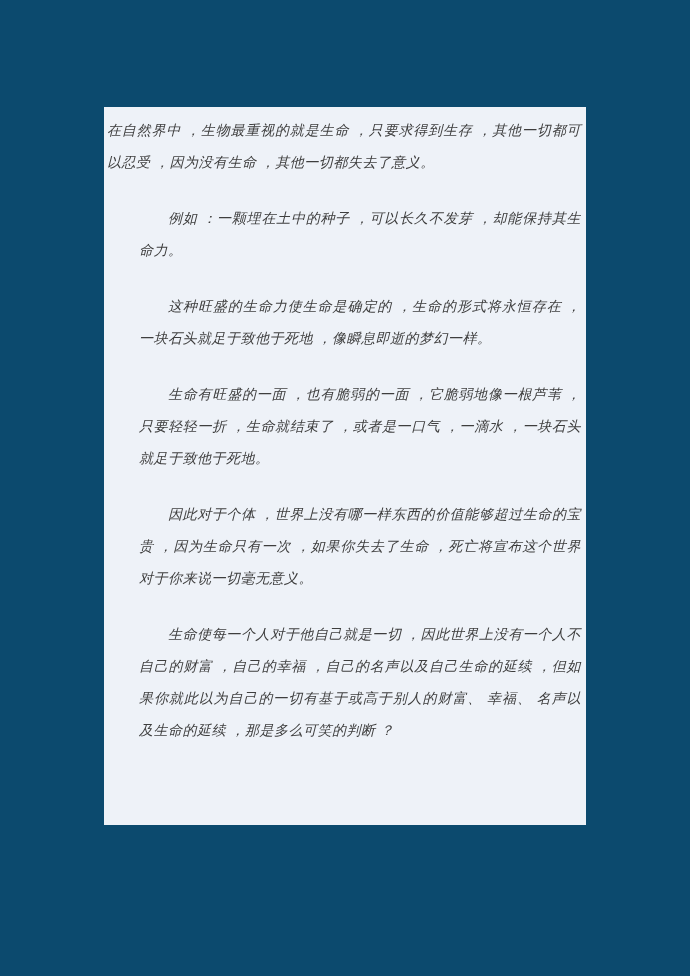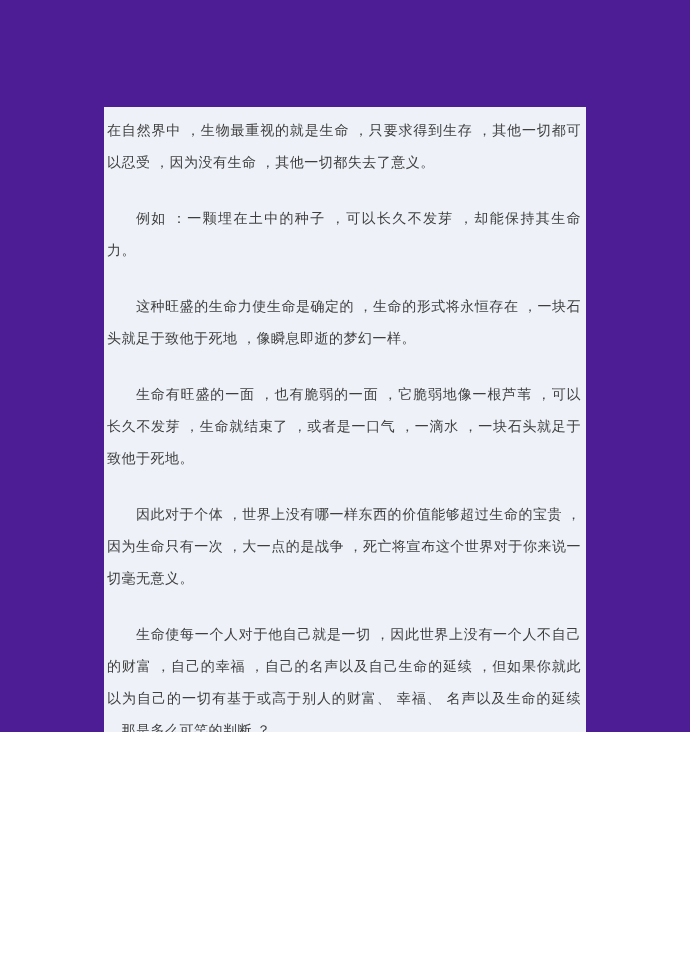--- a/index.html
+++ b/index.html
@@ -6,23 +6,24 @@
     margin: 0;
     padding: 0;
     background: #ffffff;
     width: 690px;
     height: 976px;
     font-family: "Liberation Sans", sans-serif;
   }
   .canvas {
     position: relative;
     width: 690px;
-    height: 732px;
-    background: #4c1d95;
+    height: 976px;
+    background: #0c4a6e;
     overflow: hidden;
+    font-style: italic;
   }
   .page {
     position: absolute;
     left: 104px;
     top: 107px;
     width: 482px;
     height: 718px;
     box-sizing: border-box;
     background: #eef2f8;
     color: #3e3e3e;
@@ -34,27 +35,28 @@
   }
   .page p {
     margin: 0 0 24px 0;
     letter-spacing: 0.5px;
   }
   .page p:last-child {
     margin-bottom: 0;
   }
   .page p.indent {
     text-indent: 29px;
+    margin-left: 32px;
   }
 </style>
 </head>
 <body>
 
 <div class="canvas">
   <div class="page">
     <p>在自然界中 ，生物最重视的就是生命 ，只要求得到生存 ，其他一切都可以忍受 ，因为没有生命 ，其他一切都失去了意义。</p>
     <p class="indent">例如 ：一颗埋在土中的种子 ，可以长久不发芽 ，却能保持其生命力。</p>
     <p class="indent">这种旺盛的生命力使生命是确定的 ，生命的形式将永恒存在 ，一块石头就足于致他于死地 ，像瞬息即逝的梦幻一样。</p>
-    <p class="indent">生命有旺盛的一面 ，也有脆弱的一面 ，它脆弱地像一根芦苇 ，可以长久不发芽 ，生命就结束了 ，或者是一口气 ，一滴水 ，一块石头就足于致他于死地。</p>
-    <p class="indent">因此对于个体 ，世界上没有哪一样东西的价值能够超过生命的宝贵 ，因为生命只有一次 ，大一点的是战争 ，死亡将宣布这个世界对于你来说一切毫无意义。</p>
+    <p class="indent">生命有旺盛的一面 ，也有脆弱的一面 ，它脆弱地像一根芦苇 ，只要轻轻一折 ，生命就结束了 ，或者是一口气 ，一滴水 ，一块石头就足于致他于死地。</p>
+    <p class="indent">因此对于个体 ，世界上没有哪一样东西的价值能够超过生命的宝贵 ，因为生命只有一次 ，如果你失去了生命 ，死亡将宣布这个世界对于你来说一切毫无意义。</p>
     <p class="indent">生命使每一个人对于他自己就是一切 ，因此世界上没有一个人不自己的财富 ，自己的幸福 ，自己的名声以及自己生命的延续 ，但如果你就此以为自己的一切有基于或高于别人的财富、 幸福、 名声以及生命的延续 ，那是多么可笑的判断 ？</p>
   </div>
 </div>
 
 </body></html>

